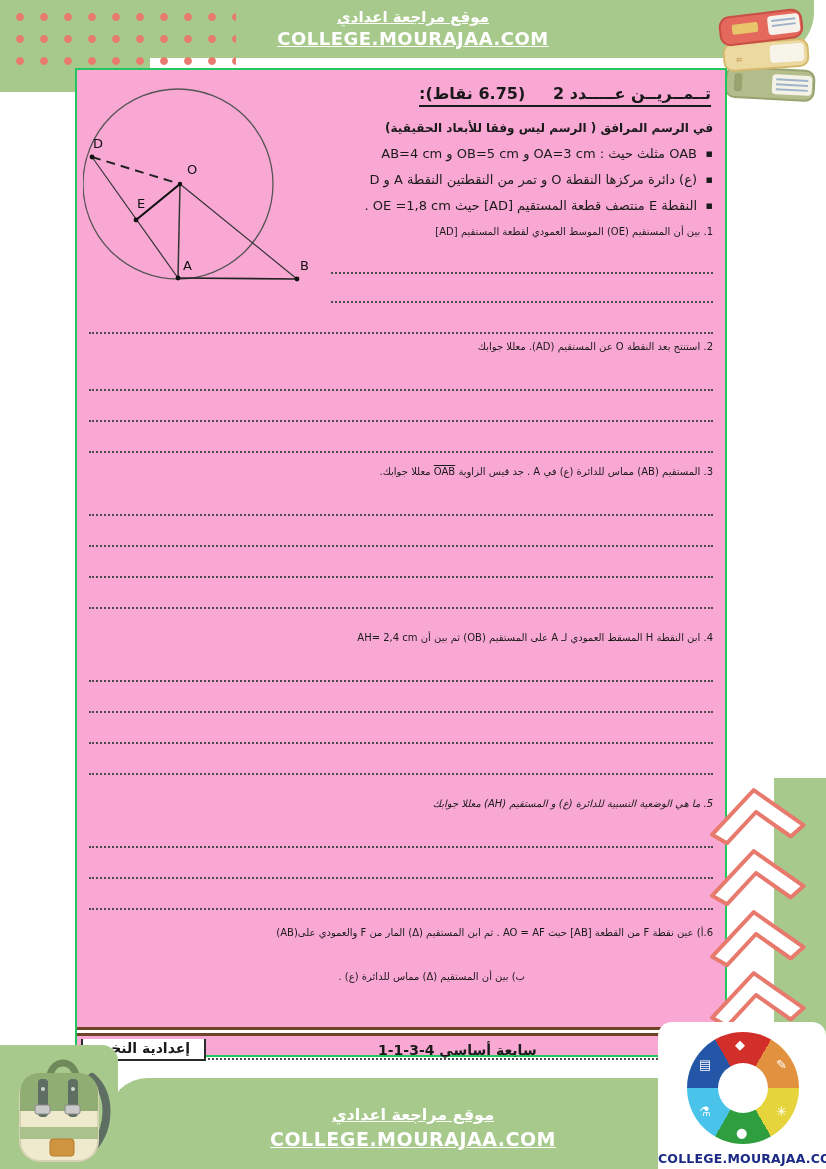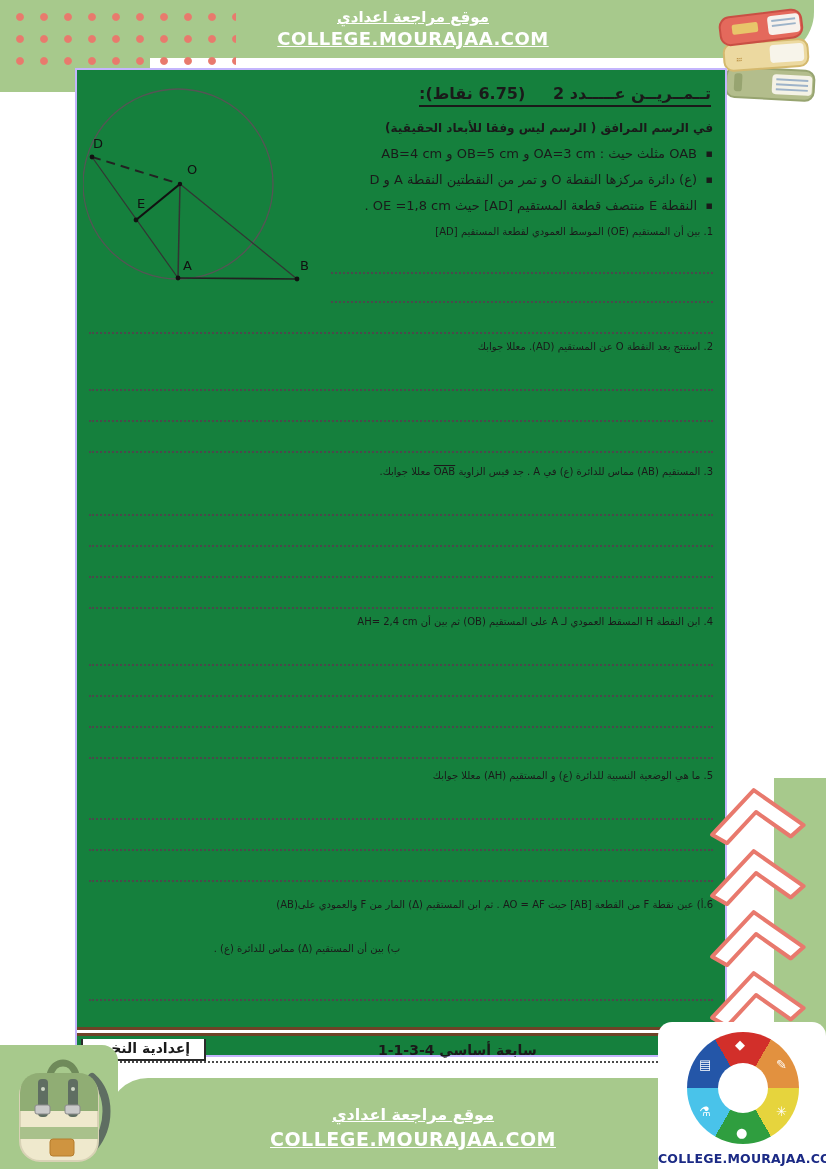--- a/index.html
+++ b/index.html
@@ -13,34 +13,34 @@
   .header-band{position:absolute;top:0;left:0;width:814px;height:58px;background:#a7c98c;border-bottom-right-radius:46px;}
   .header-left-tab{position:absolute;top:0;left:0;width:150px;height:92px;background:#a7c98c;border-bottom-right-radius:20px;}
   .dots-pattern{position:absolute;top:2px;left:4px;width:232px;height:64px;
     background-image:radial-gradient(circle,#e87a6d 3.4px,rgba(0,0,0,0) 4.4px);
     background-size:24px 22px;background-position:4px 4px;}
   .header-text{position:absolute;top:7px;left:0;right:0;text-align:center;color:#ffffff;line-height:1.35;}
   .header-text .l1{font-size:15px;font-weight:bold;text-decoration:underline;}
   .header-text .l2{font-size:18px;font-weight:bold;text-decoration:underline;letter-spacing:.5px;}
   .books-svg{position:absolute;top:0;right:6px;}
   
-  .page{position:absolute;left:75px;top:68px;width:652px;height:989px;background:#15803d;
-    border:2px solid #c4b5fd;box-sizing:border-box;direction:rtl;}
+  .page{position:absolute;left:75px;top:68px;width:652px;height:989px;background:#f9a8d4;
+    border:2px solid #22c55e;box-sizing:border-box;direction:rtl;}
   .page-inner{padding:12px 12px 0 12px;position:relative;height:100%;box-sizing:border-box;}
   .ex-title{font-size:16px;font-weight:bold;text-align:right;margin:2px 2px 8px 0;white-space:pre-wrap;}
   .ex-title span{display:inline-block;border-bottom:2.5px solid #1a1a1a;padding-bottom:2px;}
   .figure-wrap{position:absolute;top:16px;right:auto;left:6px;width:240px;height:218px;direction:ltr;}
   .intro-block{margin-left:242px;font-size:13px;line-height:26px;text-align:right;}
   .intro-sub{font-weight:bold;font-size:12px;}
   .bullet-item{position:relative;padding-right:16px;}
   .bullet-item::before{content:"▪";position:absolute;right:0;top:0;font-size:11px;}
   .qline{font-size:10px;line-height:26px;text-align:right;}
   .dotline{border-bottom:2px dotted #4a4a4a;height:27px;}
   .body-block .dotline{height:29px;}
-  .q6b-line{padding-left:0;padding-right:188px;text-align:center;}
+  .q6b-line{padding-left:0;padding-right:188px;}
   .page-footer{position:absolute;left:0;right:0;bottom:0;height:28px;}
   .footer-rule{height:3px;border-top:3px solid #6e4327;border-bottom:3px solid #6e4327;background:#fff;}
   .footer-row{display:flex;direction:ltr;align-items:center;justify-content:space-between;height:28px;padding:0 4px;}
   .footer-school{font-weight:bold;font-size:14px;border:2px solid #2b2b2b;border-top:none;padding:1px 14px 3px;background:#fff;}
   .footer-class{font-weight:bold;font-size:14px;direction:rtl;}
   .footer-pagenum{font-weight:bold;font-size:15px;padding-right:2px;}
   
   .right-strip{position:absolute;top:778px;right:0;width:52px;height:303px;background:#a7c98c;}
   .chevrons{position:absolute;top:782px;right:16px;width:106px;}
   .chevrons svg{display:block;margin-bottom:1px;transform:rotate(-6deg);}
@@ -152,27 +152,27 @@
       <div class="dotline"></div>
       <div class="dotline"></div>
       <div class="dotline"></div>
 
       <div class="qline" style="margin-top:6px;"><span>3. المستقيم (AB) مماس للدائرة (ع) في A . جد قيس الزاوية </span><span style="text-decoration:overline;">OAB</span><span>  معللا جوابك.</span></div>
       <div class="dotline"></div>
       <div class="dotline"></div>
       <div class="dotline"></div>
       <div class="dotline"></div>
 
-      <div class="qline" style="margin-top:0;">4. ابن النقطة H المسقط العمودي لـ A على المستقيم (OB) ثم بين أن AH= 2,4 cm</div>
-      <div class="dotline"></div>
-      <div class="dotline"></div>
-      <div class="dotline"></div>
-      <div class="dotline"></div>
-
-      <div class="qline" style="margin-top:4px;">5. ما هي الوضعية النسبية للدائرة (ع)  و المستقيم (AH) معللا جوابك</div>
+      <div class="qline" style="margin-top:16px;">4. ابن النقطة H المسقط العمودي لـ A على المستقيم (OB) ثم بين أن AH= 2,4 cm</div>
+      <div class="dotline"></div>
+      <div class="dotline"></div>
+      <div class="dotline"></div>
+      <div class="dotline"></div>
+
+      <div class="qline" style="margin-top:16px;font-style:italic;">5. ما هي الوضعية النسبية للدائرة (ع)  و المستقيم (AH) معللا جوابك</div>
       <div class="dotline"></div>
       <div class="dotline"></div>
       <div class="dotline"></div>
 
       <div class="qline" style="margin-top:10px;">6.أ) عين نقطة F من القطعة [AB] حيث AO = AF . ثم ابن المستقيم  (Δ)  المار من F والعمودي على(AB)</div>
       <div class="qline q6b-line" style="margin-top:18px;">ب) بين أن المستقيم (Δ) مماس للدائرة (ع) .</div>
       <div class="dotline" style="margin-top:8px;"></div>
       <div class="dotline"></div>
       <div class="dotline"></div>
     </div>

